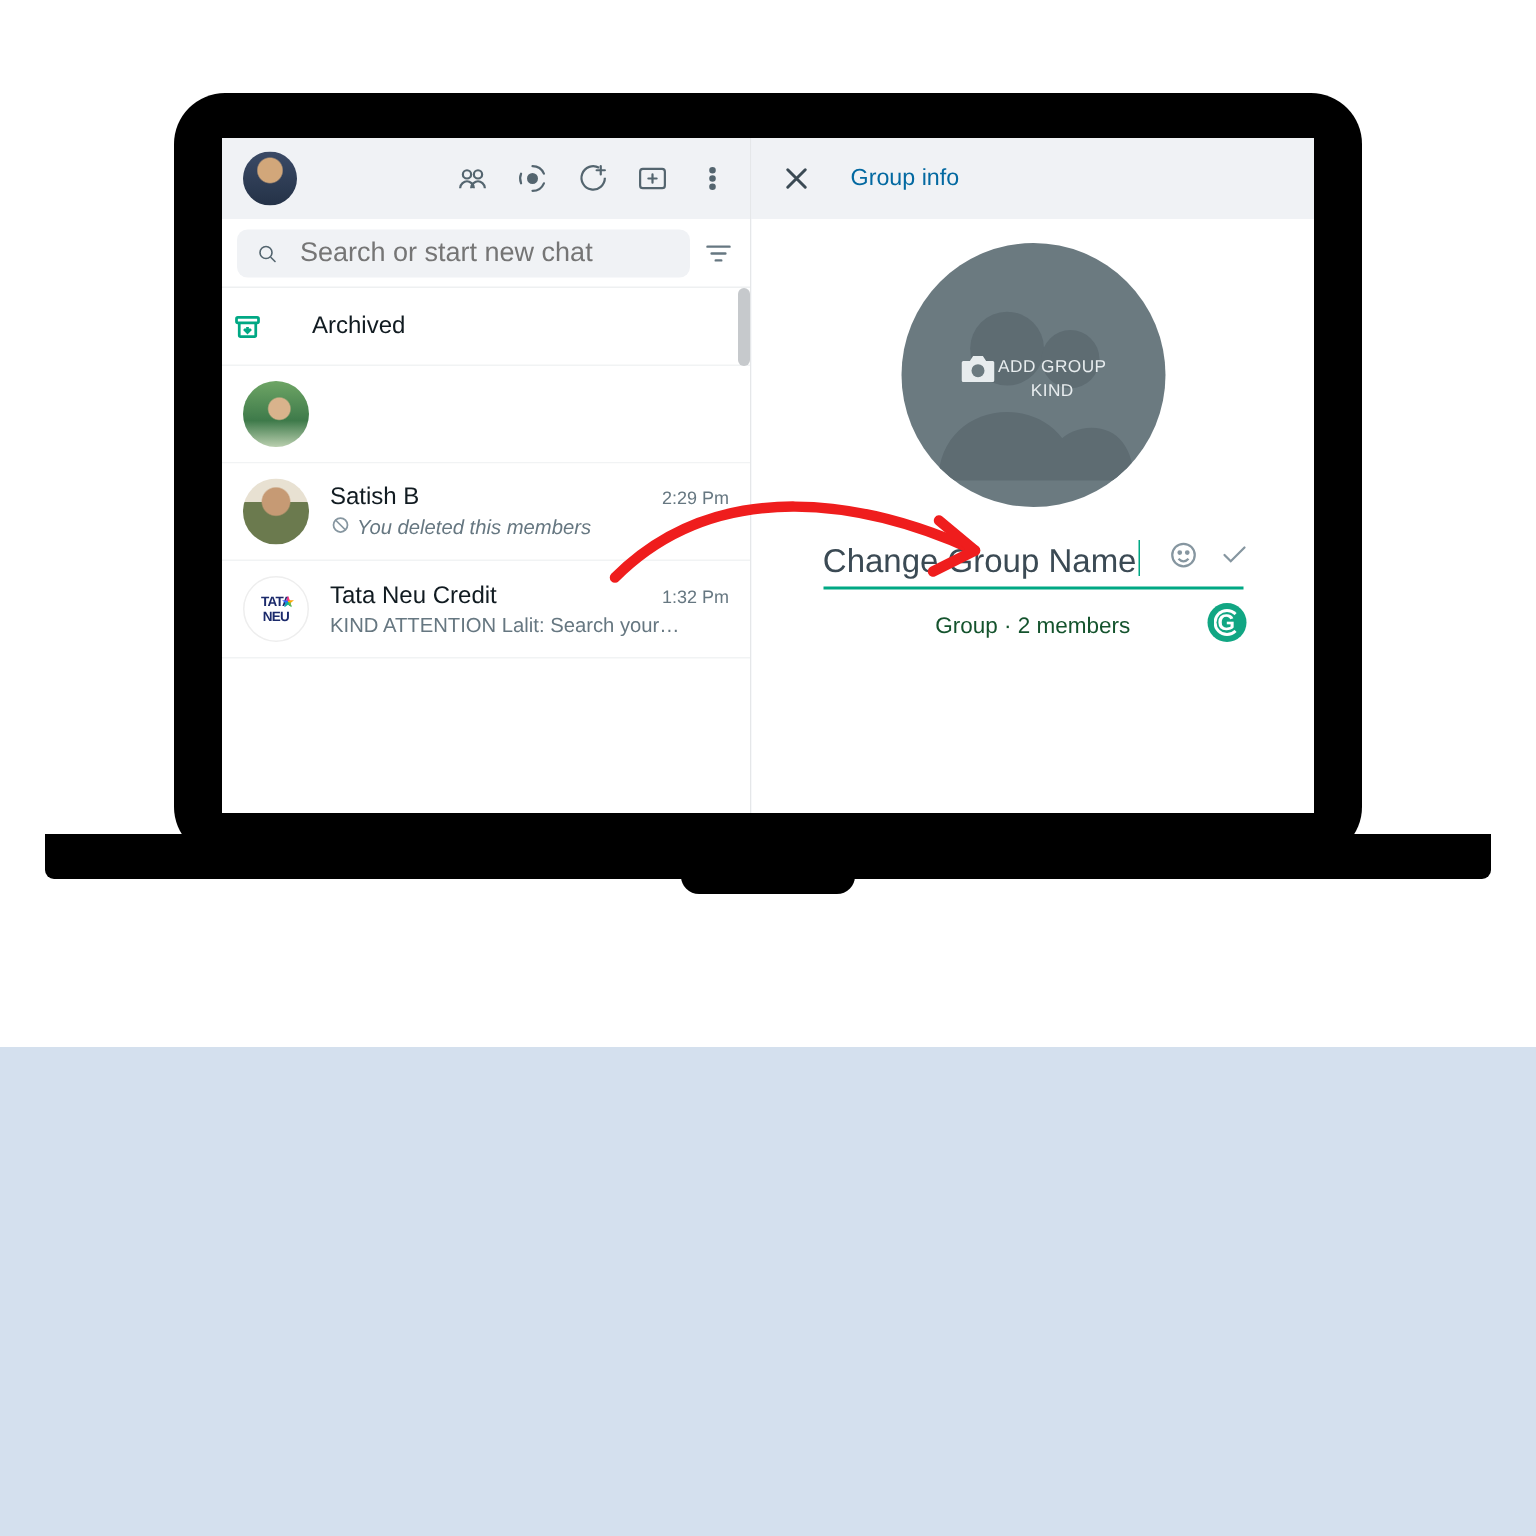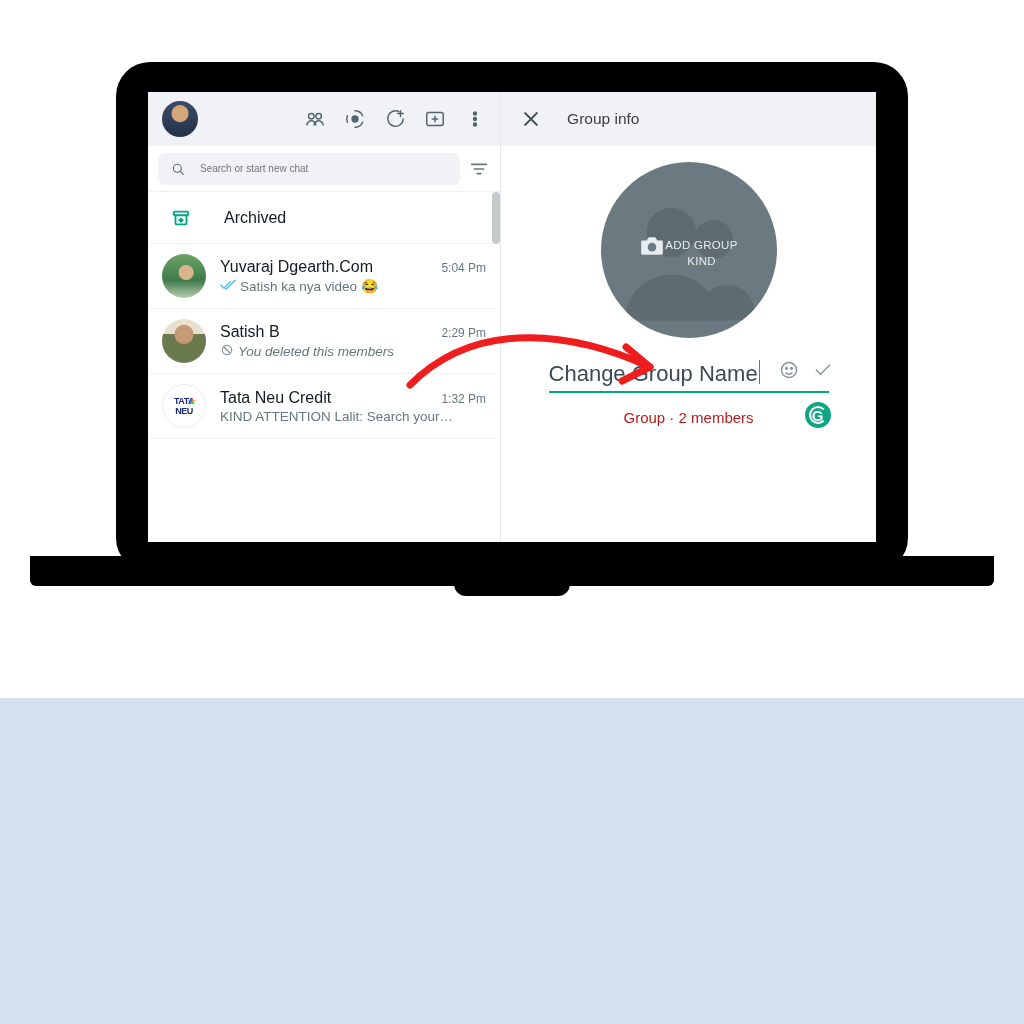--- a/index.html
+++ b/index.html
@@ -74,37 +74,37 @@
     flex: 1;
     height: 32px;
     background: #f0f2f5;
     border-radius: 7px;
     display: flex; align-items: center;
     padding: 0 12px; gap: 14px;
     color: #667781;
   }
   .searchbox input {
     border: none; background: transparent; outline: none;
-    font-size: 10px; color: #b91c1c; flex: 1;
+    font-size: 18px; color: #b91c1c; flex: 1;
   }
   .filter { width: 22px; height: 22px; color: #667781; display:flex;align-items:center;justify-content:center; }
 
   .chatlist { flex: 1; overflow: hidden; position: relative; }
   .scrollbar {
     position: absolute; right: 0; top: 0; width: 8px; height: 52px;
     background: #c6c9cc; border-radius: 4px;
   }
   .row {
     display: flex; align-items: center;
     padding: 10px 14px 10px 14px;
     gap: 14px;
     border-bottom: 1px solid #f1f3f4;
     background: #fff;
   }
-  .row.archived { padding-left: 22px; height: 52px; }
+  .row.archived { padding-left: 6px; height: 52px; }
   .row.selected { background: #f0f2f5; }
   .row .av { width: 44px; height: 44px; border-radius: 50%; flex: none; }
   .row .body { flex: 1; min-width: 0; }
   .row .top { display: flex; align-items: baseline; gap: 8px; }
   .row .name { font-size: 16px; color: #111b21; }
   .row .time { font-size: 12px; color: #667781; margin-left: auto; }
   .row .msg {
     font-size: 13.5px; color: #667781; margin-top: 2px;
     white-space: nowrap; overflow: hidden; text-overflow: ellipsis;
     display:flex; align-items:center; gap:4px;
@@ -153,21 +153,21 @@
   .block svg{width:14px;height:14px;fill:none;stroke:currentColor;stroke-width:2;}
 
   
   .panel { flex:1; display:flex; flex-direction:column; background:#f0f2f5; }
   .pn-top {
     height: 54px; background:#f0f2f5;
     display:flex; align-items:center; padding:0 20px; gap:26px;
   }
   .close { width:20px;height:20px;color:#3b4a54; }
   .close svg{width:100%;height:100%;stroke:currentColor;stroke-width:2.4;fill:none;}
-  .pn-title { font-size:15.5px; color:#404040; }
+  .pn-title { font-size:15.5px; color:#0369a1; }
 
   .pn-body { flex:1; background:#fff; display:flex; flex-direction:column; align-items:center; padding-top:16px; position:relative;}
   .group-pic {
     width: 176px; height:176px; border-radius:50%;
     background:#6b7a80;
     display:flex; flex-direction:row; align-items:center; justify-content:center;
     color:#e7ecee; position:relative; overflow:hidden;
   }
   .group-pic .shadow { position:absolute; inset:0; }
   .group-pic .shadow svg{width:100%;height:100%;}
@@ -205,21 +205,21 @@
     width:26px;height:26px;border-radius:50%;
     background:#11a683; display:flex;align-items:center;justify-content:center;
     color:#fff; font:700 15px/1 Arial;
   }
   .grammarly::after{
     content:""; position:absolute; inset:4px; border:2px solid #fff; border-radius:50%;
     border-right-color:transparent;
   }
   .grammarly span{position:relative;z-index:1;}
 
-  .subline { margin-top:16px; font-size:15px; color:#b91c1c; }
+  .subline { margin-top:16px; font-size:15px; color:#14532d; }
 
   
   .arrow {
     position:absolute;
     left: 400px; top: 325px;
     width: 300px; height: 100px;
     pointer-events:none;
   }
   .arrow svg { width:100%; height:100%; overflow:visible; }
 
@@ -306,36 +306,20 @@
                   <path d="M6 9v9a1 1 0 0 0 1 1h10a1 1 0 0 0 1-1V9"></path>
                   <path d="M12 12v4M9.5 13.5L12 16l2.5-2.5"></path>
                 </svg>
             </span>
             <div class="name" style="font-size:16px;color:#111b21">Archived</div>
           </div>
 
 
           <div class="row">
             <div class="av av-yuv"></div>
-            <div class="body">
-              <div class="top">
-                <span class="name">Yuvaraj Dgearth.Com</span>
-                <span class="time">5:04 Pm</span>
-              </div>
-              <div class="msg">
-                <span class="ticks">
-                  <svg width="16" height="12" viewBox="0 0 20 14" fill="none" stroke="currentColor" stroke-width="1.8" stroke-linecap="round">
-                      <path d="M1 7l4 4L13 3"></path>
-                      <path d="M7 11l1 1L19 1"></path>
-                    </svg>
-                </span>
-                <span>Satish ka nya video </span>
-                <span class="emoji">😂</span>
-              </div>
-            </div>
           </div>
 
           <div class="row">
             <div class="av av-kam"></div>
             <div class="body">
               <div class="top">
                 <span class="name">Satish B</span>
                 <span class="time">2:29 Pm</span>
               </div>
               <div class="msg italic">

